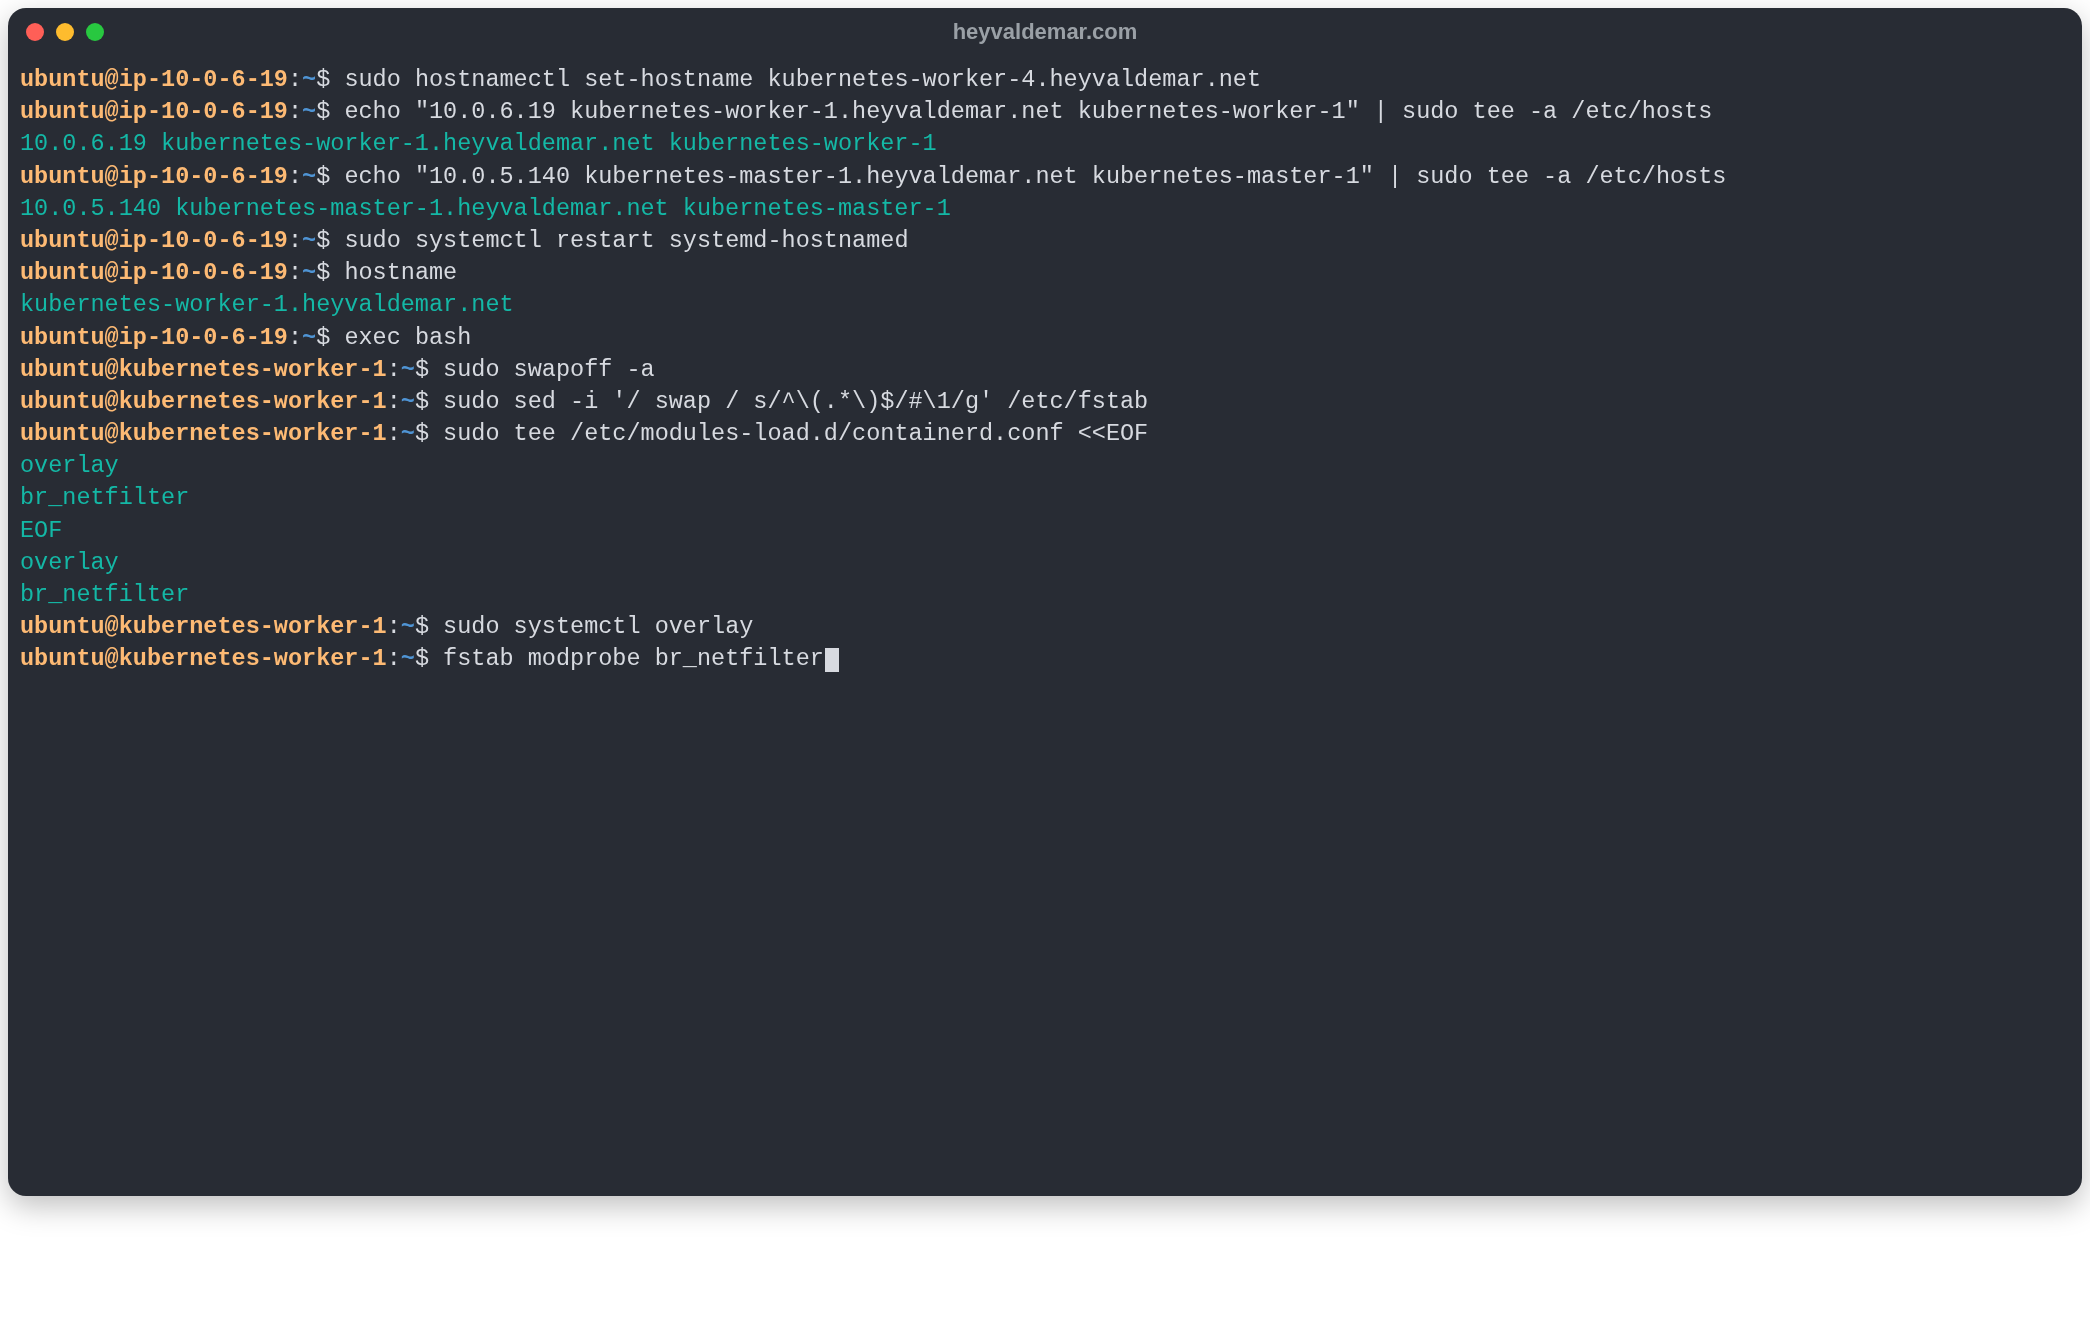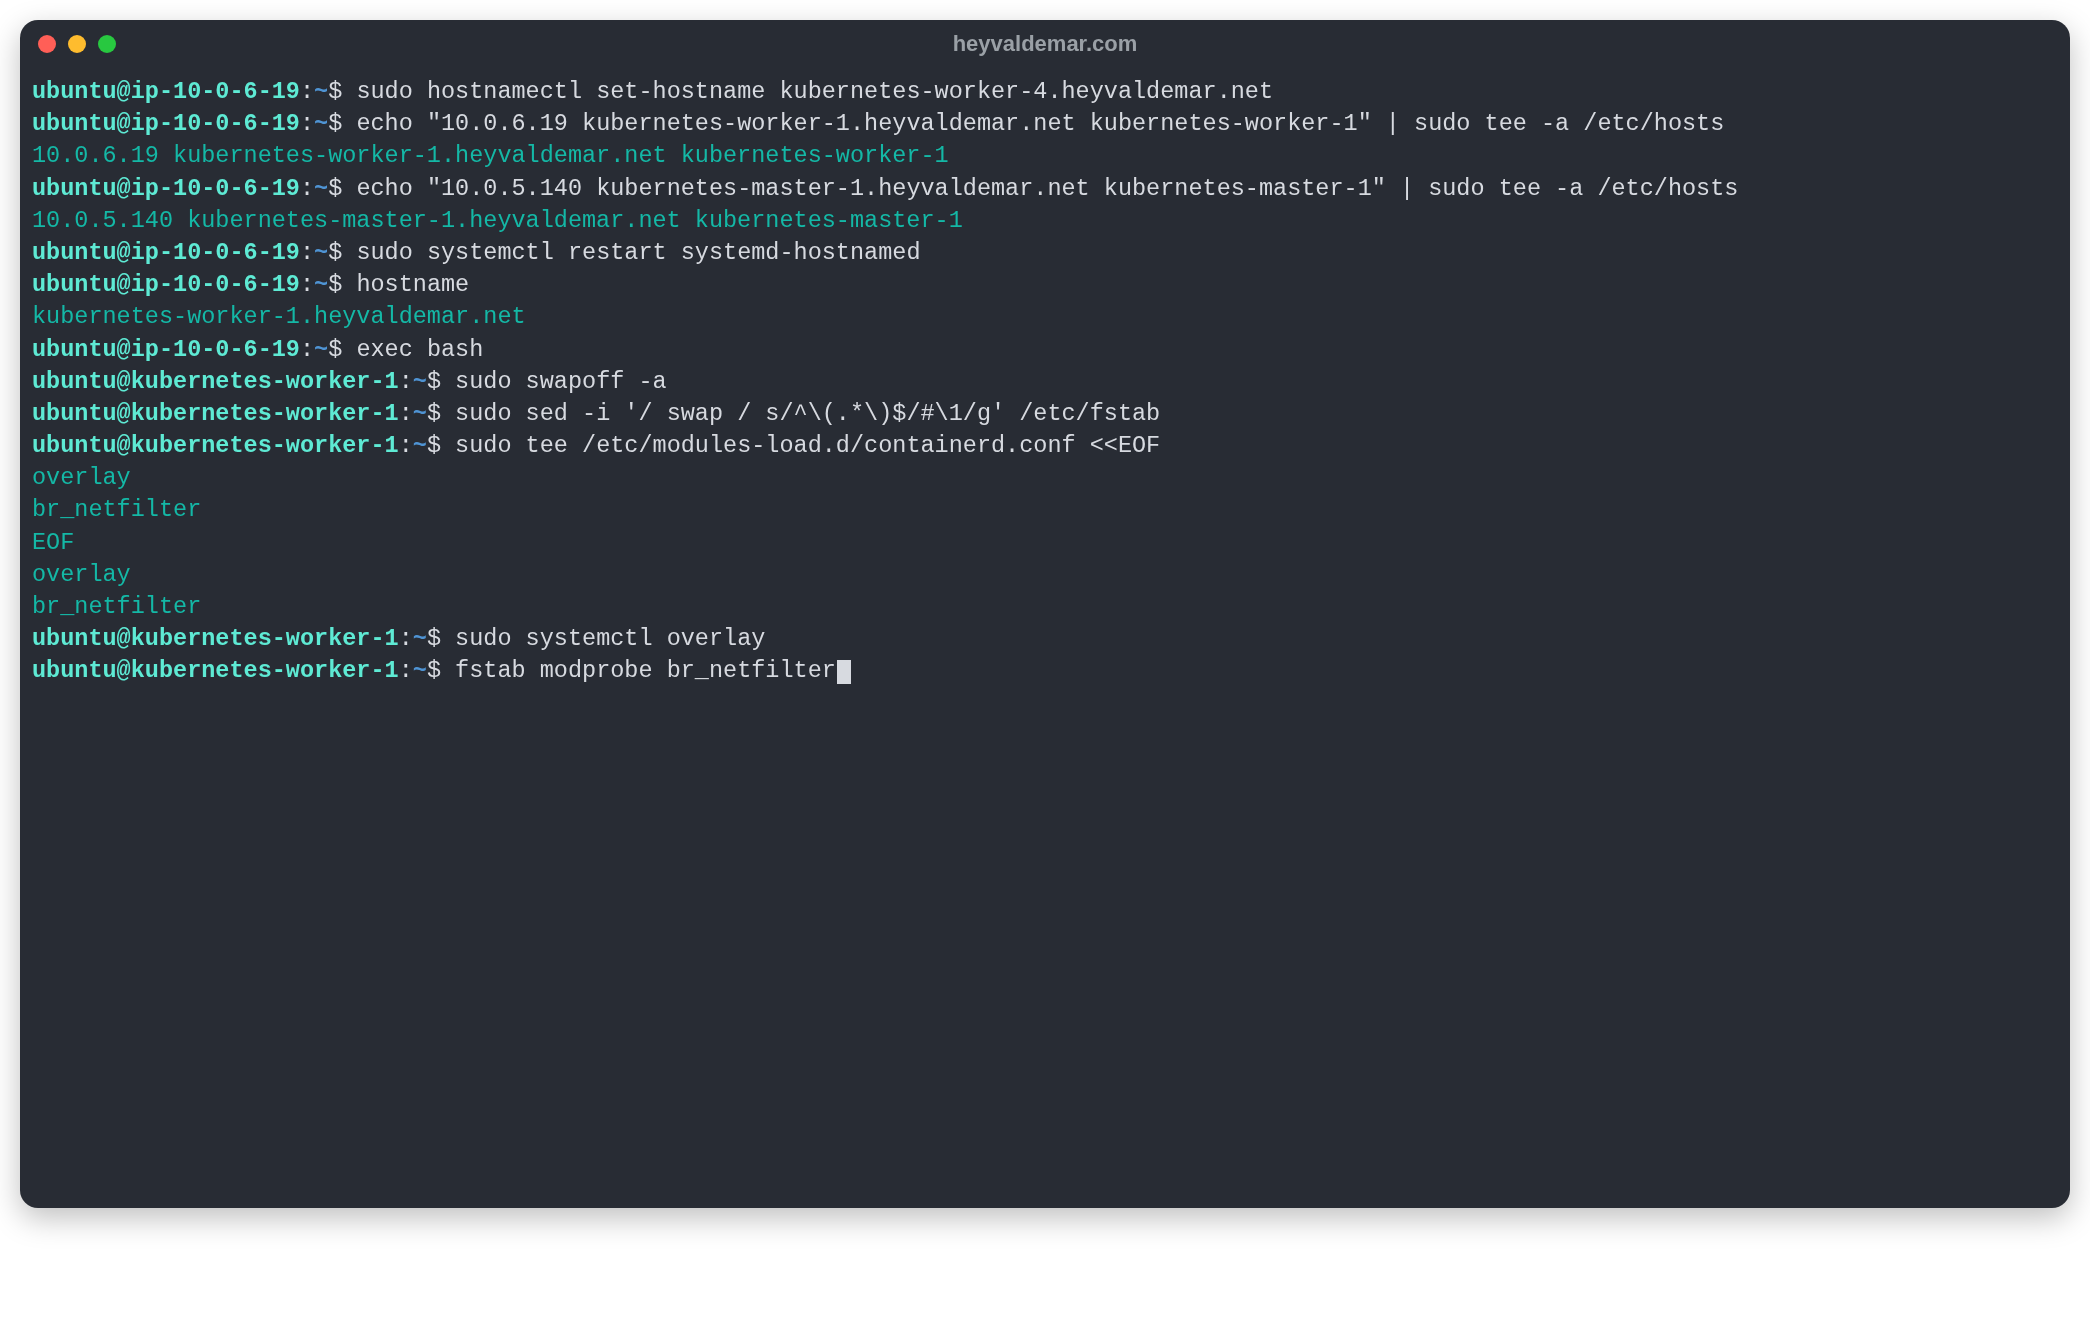--- a/index.html
+++ b/index.html
@@ -4,21 +4,21 @@
 <style>
   html, body {
     margin: 0;
     padding: 0;
     background: #ffffff;
     height: 100%;
     font-family: "SF Mono", "Menlo", "Consolas", "Liberation Mono", monospace;
   }
   .stage {
     box-sizing: border-box;
-    padding: 20px;
+    padding: 8px;
   }
   .window {
     background: #282c34;
     border-radius: 18px;
     box-shadow: 0 10px 30px rgba(0,0,0,0.25);
     overflow: hidden;
     box-sizing: border-box;
     width: 100%;
   }
   .titlebar {
@@ -58,21 +58,21 @@
   }
   pre.term {
     margin: 0;
     color: #d7dae0;
     font-size: 23.5px;
     line-height: 1.37;
     white-space: pre-wrap;
     word-break: break-all;
     font-family: "SF Mono", "Menlo", "Consolas", "Liberation Mono", monospace;
   }
-  .prompt-host { color: #5eead4; font-weight: 700; }
+  .prompt-host { color: #fdba74; font-weight: 700; }
   .prompt-sep  { color: #d7dae0; }
   .prompt-path { color: #4f94d4; font-weight: 700; }
   .cmd         { color: #d7dae0; }
   .out         { color: #14b8a6; }
   .cursor-block {
     display: inline-block;
     width: 0.62em;
     height: 1.05em;
     background: #d7dae0;
     vertical-align: text-bottom;

